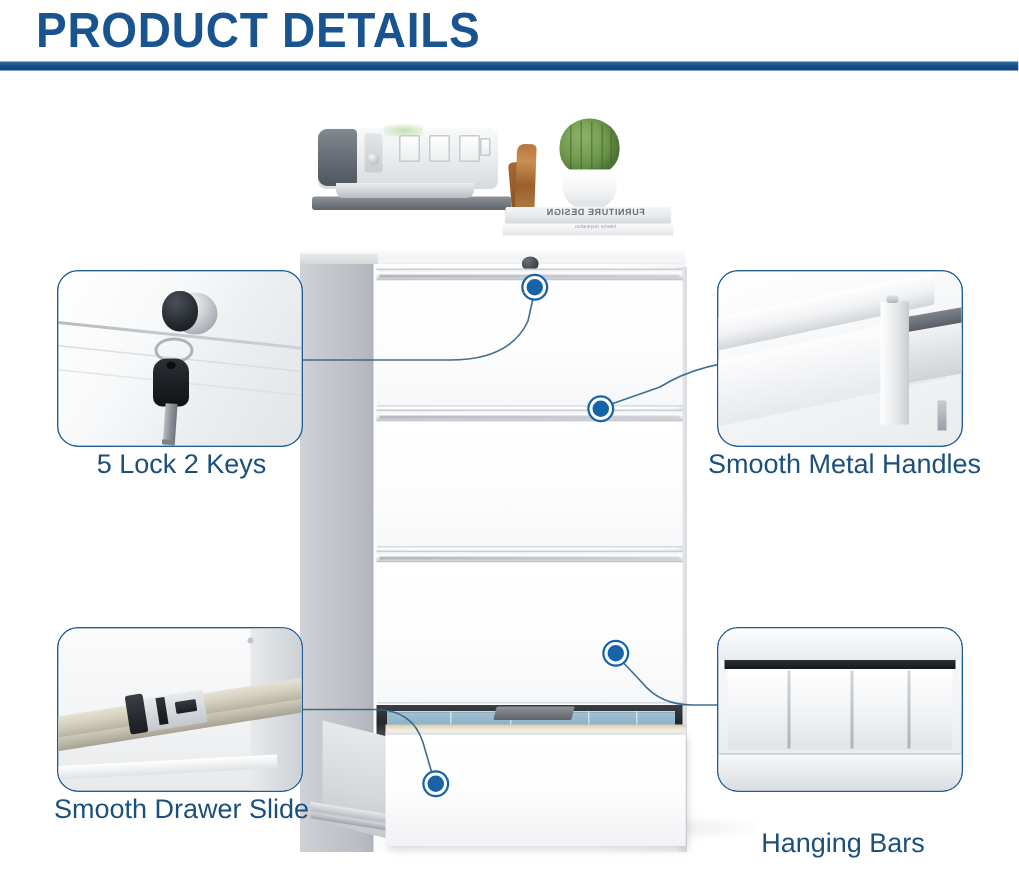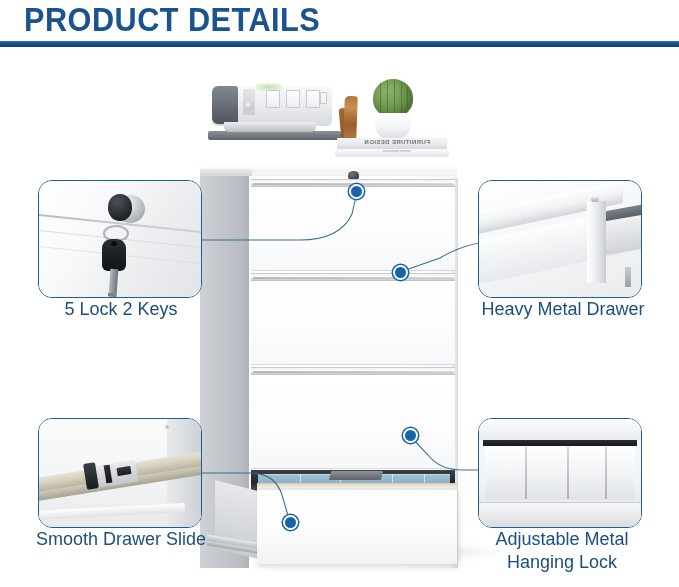--- a/index.html
+++ b/index.html
@@ -507,21 +507,21 @@
       <div class="ph-handle">
         <div class="hd-face"></div>
         <div class="hd-topbar"></div>
         <div class="hd-dark"></div>
         <div class="hd-inner"></div>
         <div class="hd-vert"></div>
         <div class="hd-screw"></div>
         <div class="hd-leg"></div>
       </div>
     </div>
-    <div class="callout-caption" style="left:468px;top:298px;width:190px;">Heavy Metal Drawer</div>
+    <div class="callout-caption" style="left:468px;top:298px;width:190px;">Smooth Metal Handles</div>
   </div>
 
   <div class="callout">
     <div class="callout-frame" style="left:38px;top:418px;width:164px;height:110px;">
       <div class="ph-slide">
         <div class="sl-panel-r"></div>
         <div class="sl-dot"></div>
         <div class="sl-rail"></div>
         <div class="sl-rail2"></div>
         <div class="sl-mech"></div>
@@ -540,22 +540,22 @@
         <div class="bars-lip"></div>
         <div class="bars-rail"></div>
         <div class="bars-well"></div>
         <div class="bar-div" style="left:46px;"></div>
         <div class="bar-div" style="left:88px;"></div>
         <div class="bar-div" style="left:126px;"></div>
         <div class="bars-front"></div>
       </div>
     </div>
     <div class="callout-caption two-line" style="left:466px;top:528px;width:192px;">
-      <span>Adjustable Metal</span><br>
-      <span>Hanging Lock</span>
+      <br>
+      <span>Hanging Bars</span>
     </div>
   </div>
 
   <div class="hot-dot" style="left:349px;top:184px;"></div>
   <div class="hot-dot" style="left:393px;top:265px;"></div>
   <div class="hot-dot" style="left:283px;top:515px;"></div>
   <div class="hot-dot" style="left:403px;top:428px;"></div>
 
 </div>
 

